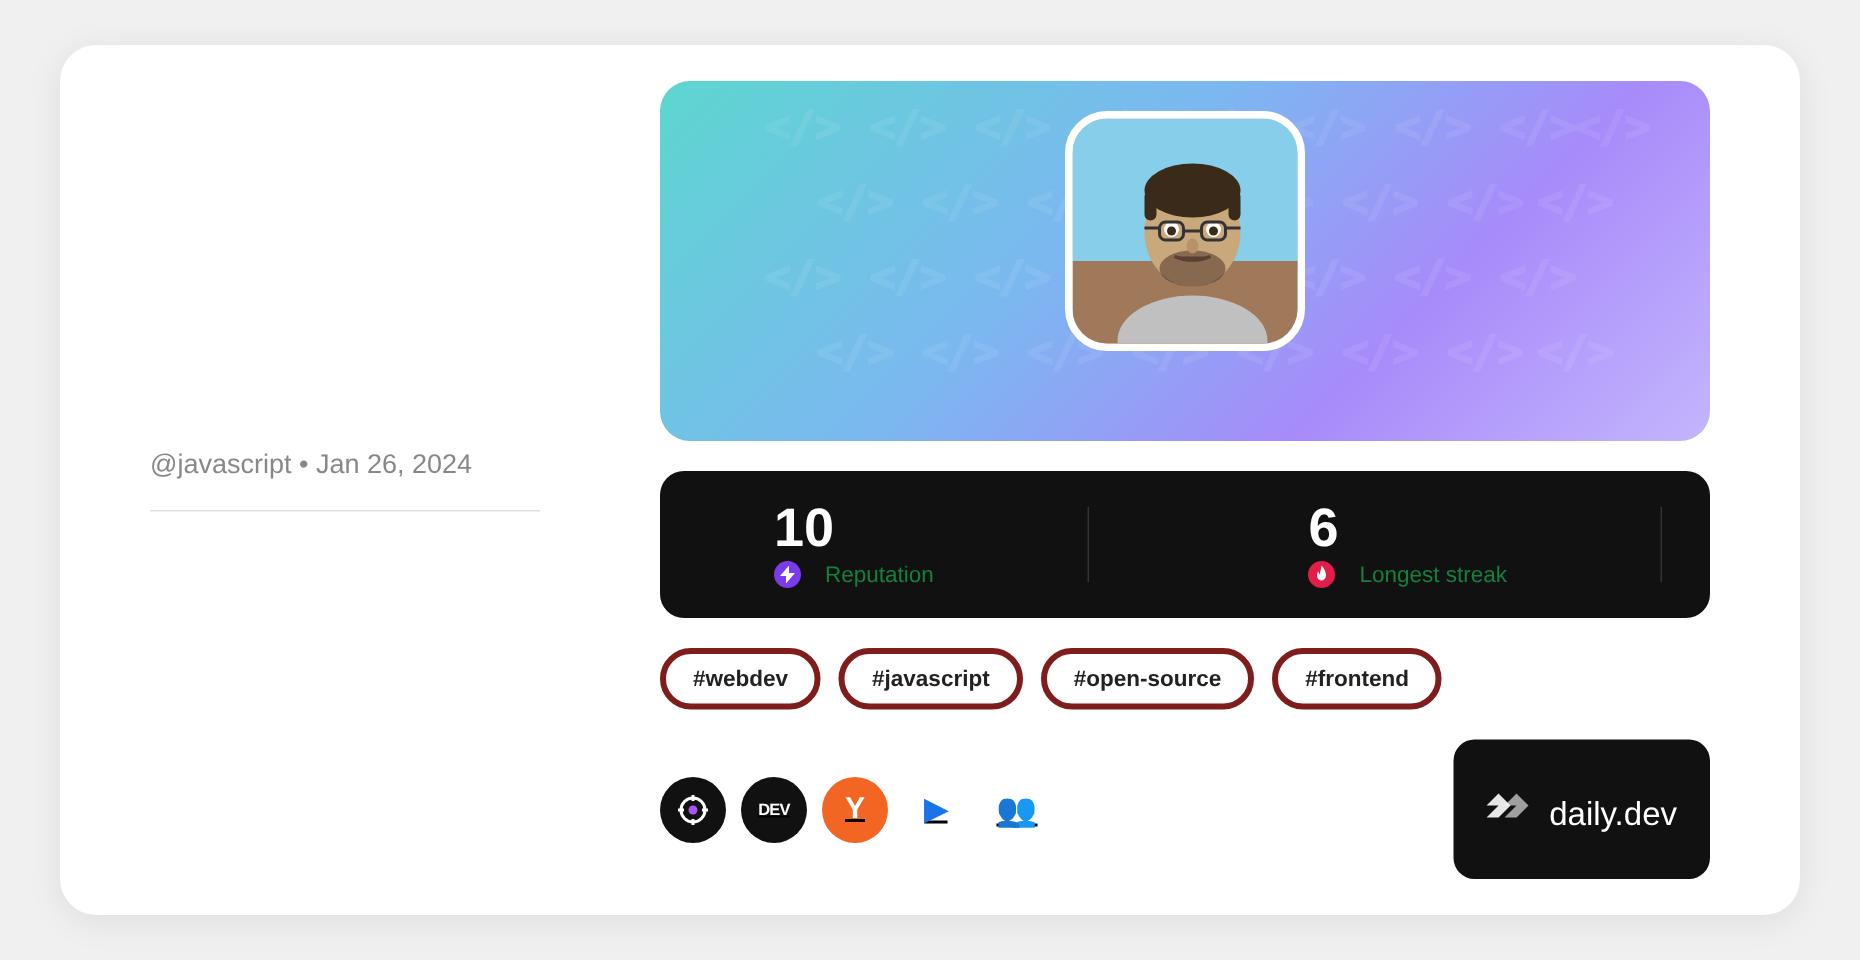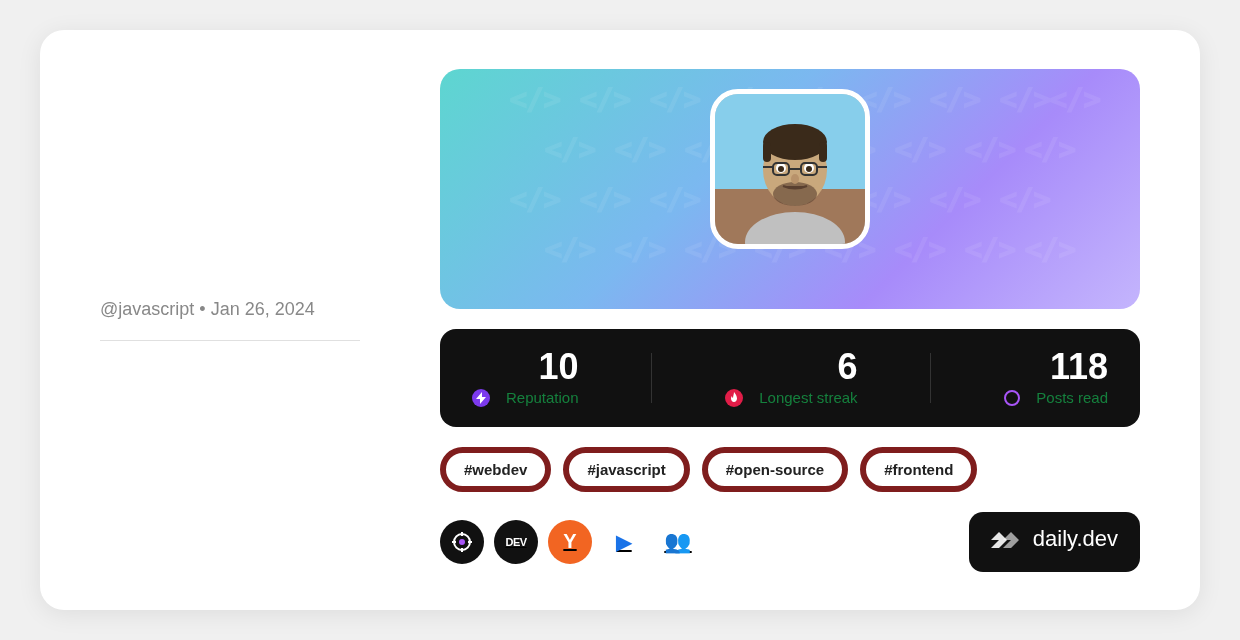--- a/index.html
+++ b/index.html
@@ -105,22 +105,23 @@
       border-radius: 16px;
       padding: 20px 32px;
       display: flex;
       align-items: center;
       justify-content: space-between;
     }
 
     .stat-item {
       display: flex;
       flex-direction: column;
-      align-items: flex-end;
+      align-items: flex-start;
       gap: 4px;
+      margin-left: 44px;
     }
 
     .stat-number {
       font-size: 36px;
       font-weight: 800;
       color: #ffffff;
       line-height: 1;
     }
 
     .stat-label {
@@ -162,21 +163,21 @@
     }
 
     
     .tags-container {
       display: flex;
       flex-wrap: wrap;
       gap: 12px;
     }
 
     .tag {
-      border: 6px solid #7f1d1d;
+      border: 4px solid #7f1d1d;
       border-radius: 24px;
       padding: 8px 18px;
       font-size: 15px;
       font-weight: 600;
       color: #222;
     }
 
     
     .bottom-row {
       display: flex;
@@ -206,23 +207,23 @@
     .src-crosshair { background: #111; }
     .src-dev { background: #111; }
     .src-yc { background: #f26522; }
     .src-google { background: transparent; }
     .src-team { background: transparent; }
 
     
     .brand-badge {
       background: #111111;
       border-radius: 14px;
-      padding: 14px 22px;
-      display: flex;
-      align-items: flex-start;
+      padding: 30px 22px;
+      display: flex;
+      align-items: flex-end;
       gap: 10px;
     }
 
     .brand-text {
       font-size: 22px;
       font-weight: 700;
       color: white;
     }
 
     .brand-text span {
@@ -353,27 +354,20 @@
             <svg width="10" height="12" viewBox="0 0 10 12" fill="none" xmlns="http://www.w3.org/2000/svg">
               <path d="M5 0C5 0 8 3 8 6.5C8 8.4 6.7 10 5 10C3.3 10 2 8.4 2 6.5C2 5.5 2.4 4.6 3 4C3 5 3.5 5.8 4 6C4 4 5 2 5 0Z" fill="white"></path>
             </svg>
           </span>
           <span>Longest streak</span>
         </div>
       </div>
 
       <div class="stat-divider"></div>
 
-      <div class="stat-item">
-        <div class="stat-number">118</div>
-        <div class="stat-label">
-          <span class="stat-icon icon-posts"></span>
-          <span>Posts read</span>
-        </div>
-      </div>
     </div>
 
     <div class="tags-container">
       <div class="tag">#webdev</div>
       <div class="tag">#javascript</div>
       <div class="tag">#open-source</div>
       <div class="tag">#frontend</div>
     </div>
 
     <div class="bottom-row">

